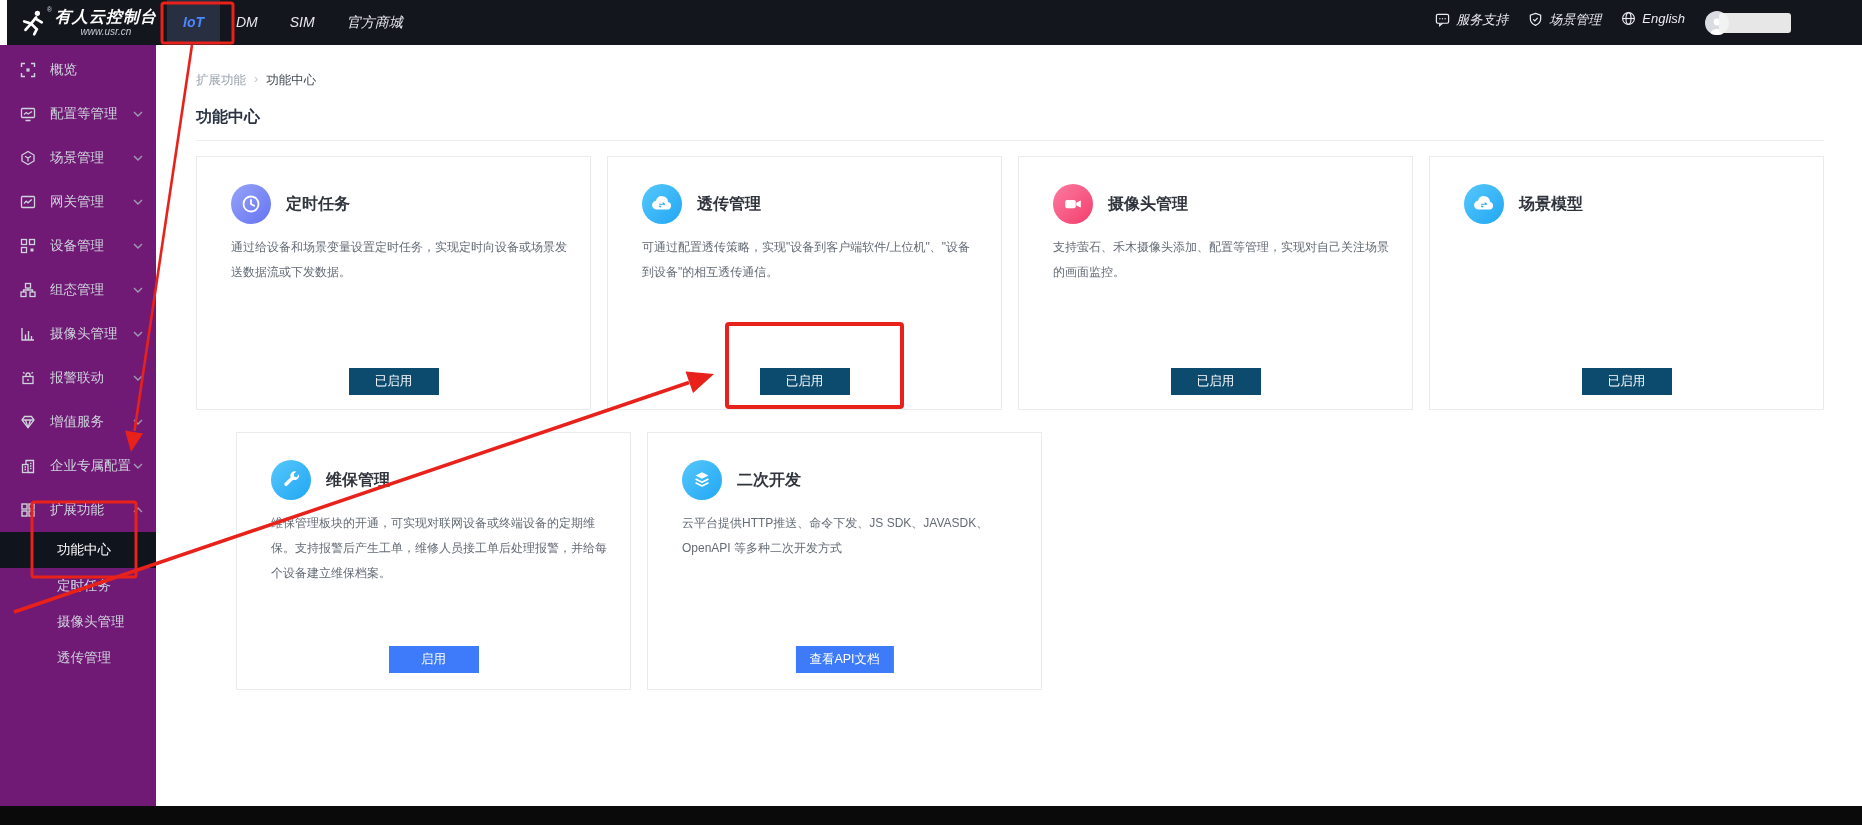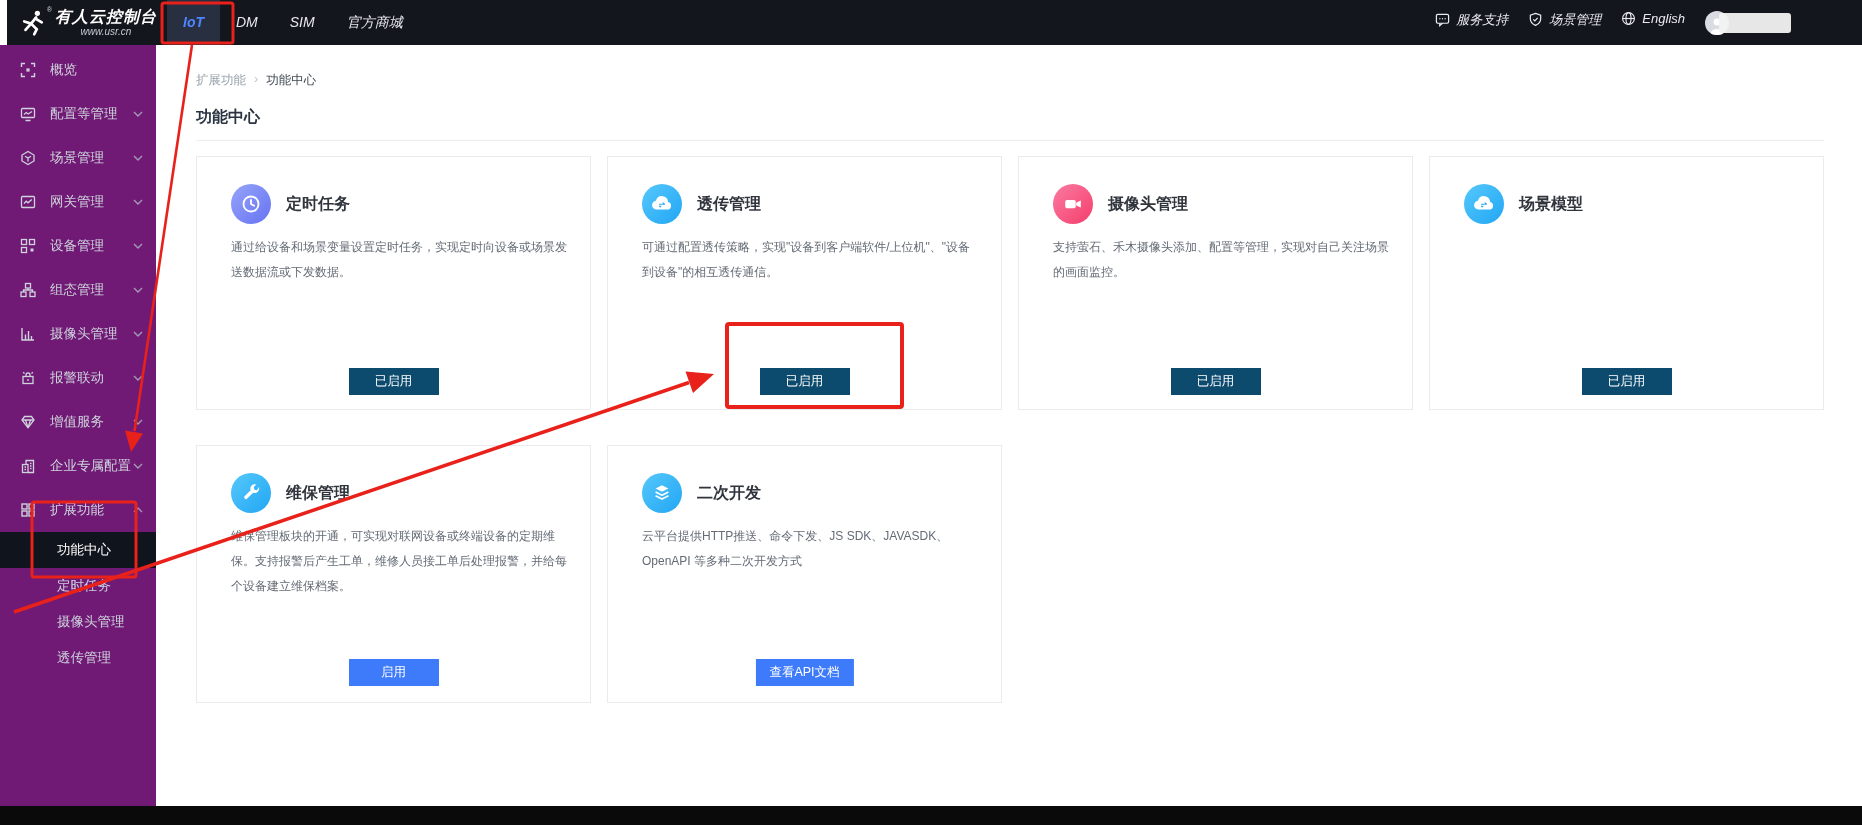--- a/index.html
+++ b/index.html
@@ -37,21 +37,21 @@
   .sub-item.active { background:#10141d; color:#fff; }
   
   .content { position:absolute; left:172px; top:45px; right:0; bottom:19px; background:#fff; }
   .breadcrumb { position:absolute; top:27px; left:24px; font-size:12.5px; color:#99a2ac; display:flex; gap:8px; }
   .breadcrumb .sep { color:#c0c4cc; }
   .breadcrumb .current { color:#3f4750; }
   .page-title { position:absolute; top:62px; left:24px; font-size:16px; font-weight:bold; color:#2b3442; }
   .title-divider { position:absolute; top:95px; left:24px; right:38px; height:1px; background:#ebedf0; }
   .cards-row { position:absolute; left:24px; display:flex; gap:16px; }
   .row1 { top:111px; }
-  .row2 { top:400px; }
+  .row2 { top:387px;margin-left:40px; }
   .card { width:395px; background:#fff; border:1px solid #e9ebef; position:relative; }
   .row1 .card { height:254px; }
   .row2 .card { height:258px; }
   .card-head { position:absolute; top:27px; left:34px; display:flex; align-items:center; }
   .icon-circle { width:40px; height:40px; border-radius:50%; margin-right:15px;
     display:flex; align-items:center; justify-content:center; flex:none; }
   .grad-purple { background:linear-gradient(135deg,#96a4f9,#6673f3); }
   .grad-blue   { background:linear-gradient(135deg,#56c8fb,#21a6f4); }
   .grad-pink   { background:linear-gradient(135deg,#fb7ba1,#f43e6c); }
   .card-title { font-size:16px; font-weight:bold; color:#30343c; }

